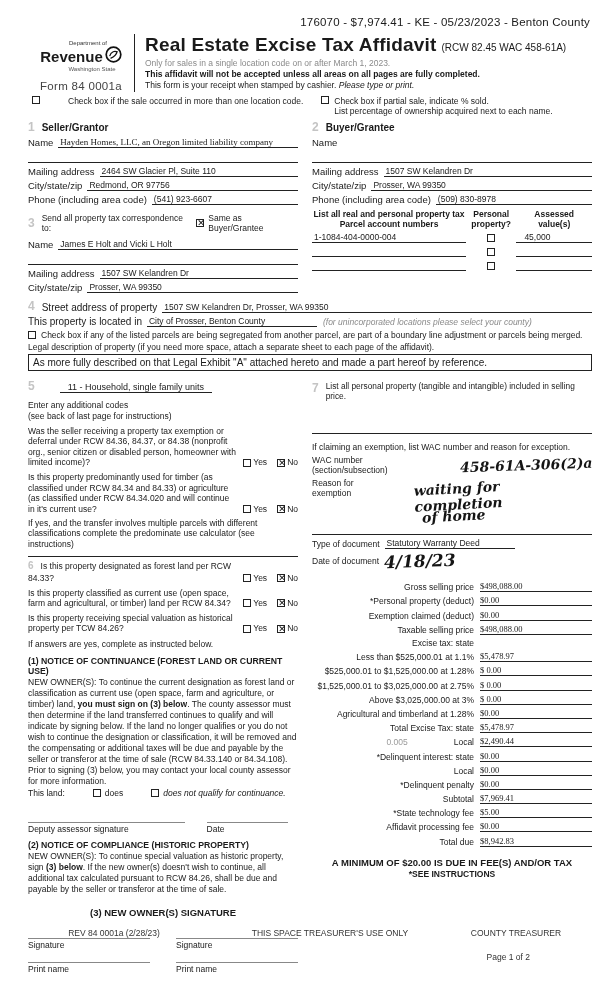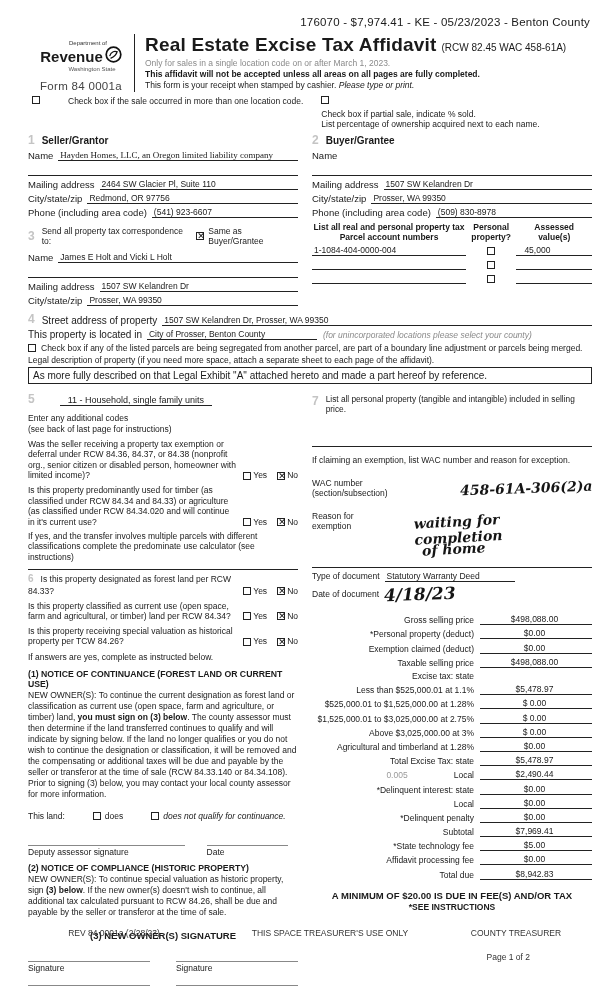--- a/index.html
+++ b/index.html
@@ -23,33 +23,33 @@
   .main-title { font-size:19px; font-weight:bold; letter-spacing:.2px; display:inline; }
   .title-rcw { font-size:10px; margin-left:5px; }
   .sub1 { font-size:8.5px; color:#8a8a8a; margin-top:2px; }
   .sub2 { font-size:8.5px; font-weight:bold; margin-top:1px; }
   .sub3 { font-size:8.5px; margin-top:1px; }
   .sub3 i { font-style:italic; }
 
   .cbrow { display:flex; font-size:8.5px; margin:4px 0 2px 0; }
   .cbrow .half { display:flex; gap:5px; }
   .cbrow .half.l { width:52%; padding-left:4px;gap:28px; }
-  .cbrow .half.r { width:48%;flex-direction:column; }
+  .cbrow .half.r { width:48%; }
 
   .cb { display:inline-block; width:8px; height:8px; border:1px solid #222; position:relative; flex-shrink:0; vertical-align:-1px; background:#fff; }
   .cb.checked::before { content:"✕"; position:absolute; left:0; right:0; top:-1px; font-size:9px; line-height:9px; text-align:center; color:#111; }
 
   .cols { display:flex; }
   .cols .lc { width:50%; padding-right:12px; }
   .cols .rc { width:50%; padding-left:2px; }
 
   .sech { font-weight:bold; font-size:10px; margin-top:2px; }
   .secnum { color:#c4c4c4; font-size:12px; font-weight:bold; margin-right:7px; }
 
-  .frow { display:flex; align-items:flex-start; margin-top:3px; }
+  .frow { display:flex; align-items:center; margin-top:3px; }
   .frow .lbl { white-space:nowrap; padding-right:5px; font-size:9.5px; }
   .fill { flex:1; border-bottom:1px solid #222; min-height:11px; padding:0 2px; font-size:8.5px; position:relative; }
   .fill.serif { font-family:"Liberation Serif","DejaVu Serif",serif; font-size:9px; }
   .blankline { border-bottom:1px solid #222; height:11px; margin-top:4px; }
 
   .ptable-head { display:flex; font-weight:bold; font-size:8.5px; text-align:center; margin-top:4px; line-height:1.2; }
   .ph1 { width:55%; } .ph2 { width:18%; } .ph3 { width:27%; }
   .prow { display:flex; align-items:flex-end; margin-top:3px; }
   .prow .pv { width:55%; border-bottom:1px solid #222; min-height:11px; font-size:8.5px; padding-left:2px; }
   .prow .pc { width:18%; text-align:center; }
@@ -64,45 +64,45 @@
   .q { display:flex; margin-top:4px; font-size:8.5px; line-height:1.25; }
   .q .qtext { flex:1; padding-right:6px; }
   .q .yn { white-space:nowrap; align-self:flex-end; display:flex; align-items:center; gap:2px; }
   .q .yn .gap { width:6px; }
 
   hr.sep { border:none; border-top:1px solid #222; margin:7px 0 3px 0; }
 
   .ntitle { font-weight:bold; font-size:8.7px; margin-top:6px; }
   .nbody { font-size:8.5px; line-height:1.3; margin-top:1px; }
 
-  .landrow { display:flex; flex-wrap:wrap; font-size:8.5px; margin-top:10px; line-height:1.5; }
+  .landrow { display:flex; flex-wrap:wrap; font-size:8.5px; line-height:1.5; }
   .landrow .itm { display:flex; align-items:center; gap:4px; margin-right:28px; }
 
   .asrow { display:flex; margin-top:22px; }
   .asrow .a1 { width:58%; border-top:1px solid #888; font-size:8.5px; padding-top:1px; margin-right:22px; }
   .asrow .a2 { width:30%; border-top:1px solid #888; font-size:8.5px; padding-top:1px; }
 
   .nos-title { text-align:center; font-weight:bold; font-size:9.5px; margin-top:12px; }
   .nos-grid { display:grid; grid-template-columns:1fr 1fr; column-gap:26px; }
   .nos-cell { margin-top:20px; border-top:1px solid #888; font-size:8.5px; padding-top:1px; }
   .nos-cell.second { margin-top:12px; }
 
   
   .q7 { display:flex; font-size:8.3px; margin-top:2px; }
   .exnote { font-size:8.5px; margin-top:8px; }
-  .wacrow { display:flex; align-items:center; margin-top:13px; font-size:8.5px;gap:15px; }
+  .wacrow { display:flex; align-items:center; margin-top:3px; font-size:8.5px;gap:15px; }
   .hand { font-family:"DejaVu Serif",serif; font-style:italic; font-weight:bold; color:#151515; }
   .wac-hand { font-size:14px; margin-left:6px; transform:rotate(-2deg); white-space:nowrap; }
   .reason-hand1 { font-size:14px; margin-left:4px; transform:rotate(-3deg); display:inline-block; }
   .reason-hand2 { font-size:14px; margin-left:110px; transform:rotate(-3deg); display:inline-block; margin-top:-2px; }
 
   .trow { display:flex; align-items:flex-end; margin-top:3.2px; font-size:8.5px; }
   .tlabel { flex:1; text-align:right; padding-right:6px; white-space:nowrap; display:flex; justify-content:flex-end; align-items:flex-end; }
   .tprefix { color:#9a9a9a; margin-right:46px; }
-  .tval { width:112px; border-bottom:1px solid #222; text-align:center; padding-right:3px; min-height:10px; }
+  .tval { width:112px; border-bottom:1px solid #222; text-align:left; padding-right:3px; min-height:10px;font-family:Liberation Serif, serif; }
   .trow.nl .tval { border-bottom:none; }
   .minline { text-align:center; font-weight:bold; font-size:9.5px; margin-top:10px; }
   .seeline { text-align:center; font-size:8.5px; font-weight:bold; margin-top:1px; }
 
   .footer { position:absolute; left:0; right:0; top:928px; display:flex; font-size:8.5px; color:#333; }
   .footer .f1 { width:38%; text-align:center; }
   .footer .f2 { width:34%; text-align:center; }
   .footer .f3 { width:28%; text-align:center; }
   .pageno { position:absolute; right:70px; top:952px; font-size:8.5px; color:#333; }
 </style>

